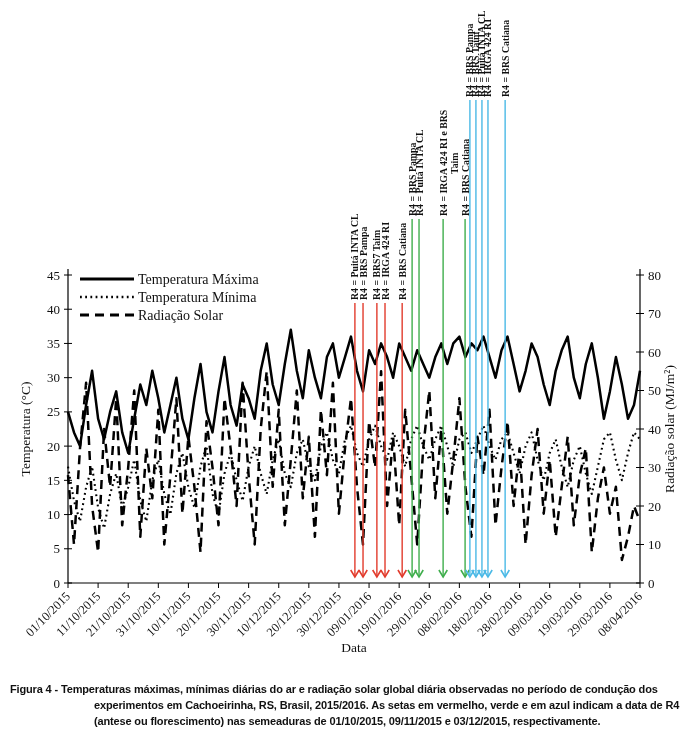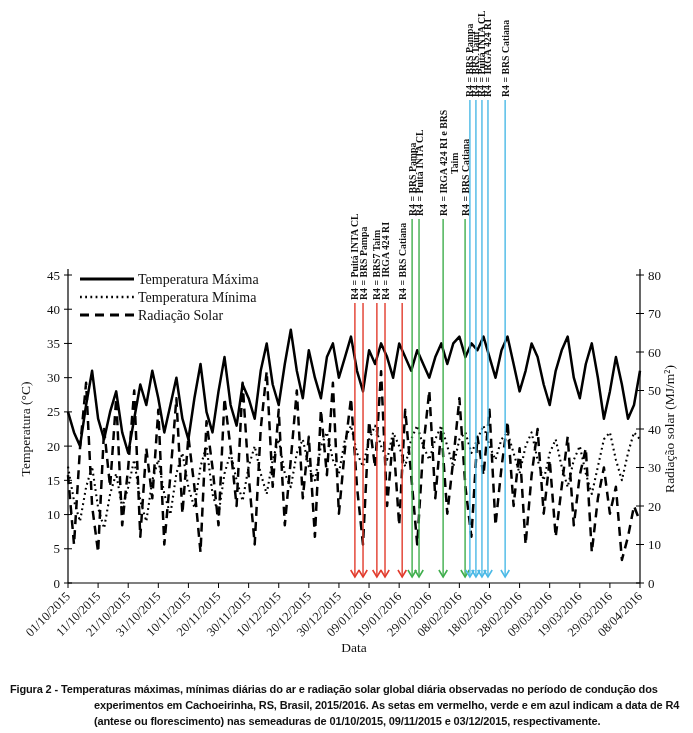--- a/index.html
+++ b/index.html
@@ -152,16 +152,16 @@
         <line x1="487.9684210526316" y1="100" x2="487.9684210526316" y2="577" stroke="#4ab9e6" stroke-width="1.4"></line>
         <path d="M 483.7684210526316 570 L 487.9684210526316 577 L 492.1684210526316 570" fill="none" stroke="#4ab9e6" stroke-width="1.6"></path>
         <text transform="translate(491.4684210526316,97) rotate(-90)" text-anchor="start" font-size="9.8" font-weight="bold" font-family="&quot;Liberation Serif&quot;, serif">R4 = IRGA 424 RI</text>
         <line x1="505.12842105263155" y1="100" x2="505.12842105263155" y2="577" stroke="#4ab9e6" stroke-width="1.4"></line>
         <path d="M 500.92842105263156 570 L 505.12842105263155 577 L 509.32842105263154 570" fill="none" stroke="#4ab9e6" stroke-width="1.6"></path>
         <text transform="translate(508.62842105263155,97) rotate(-90)" text-anchor="start" font-size="9.8" font-weight="bold" font-family="&quot;Liberation Serif&quot;, serif">R4 = BRS Catiana</text>
       </svg>
   </div>
   <div id="caption">
     <p>
-      <span class="cap-label">Figura 2</span><span> - </span><span>Temperaturas máximas, mínimas diárias do ar e radiação solar global diária observadas no período de condução dos experimentos em Cachoeirinha, RS, Brasil, 2015/2016. As setas em vermelho, verde e em azul indicam a data de R4 (antese ou florescimento) nas semeaduras de 01/10/2015, 09/11/2015 e 03/12/2015, respectivamente.</span>
+      <span class="cap-label">Figura 4</span><span> - </span><span>Temperaturas máximas, mínimas diárias do ar e radiação solar global diária observadas no período de condução dos experimentos em Cachoeirinha, RS, Brasil, 2015/2016. As setas em vermelho, verde e em azul indicam a data de R4 (antese ou florescimento) nas semeaduras de 01/10/2015, 09/11/2015 e 03/12/2015, respectivamente.</span>
     </p>
   </div>
 </div>
 
 </body></html>

